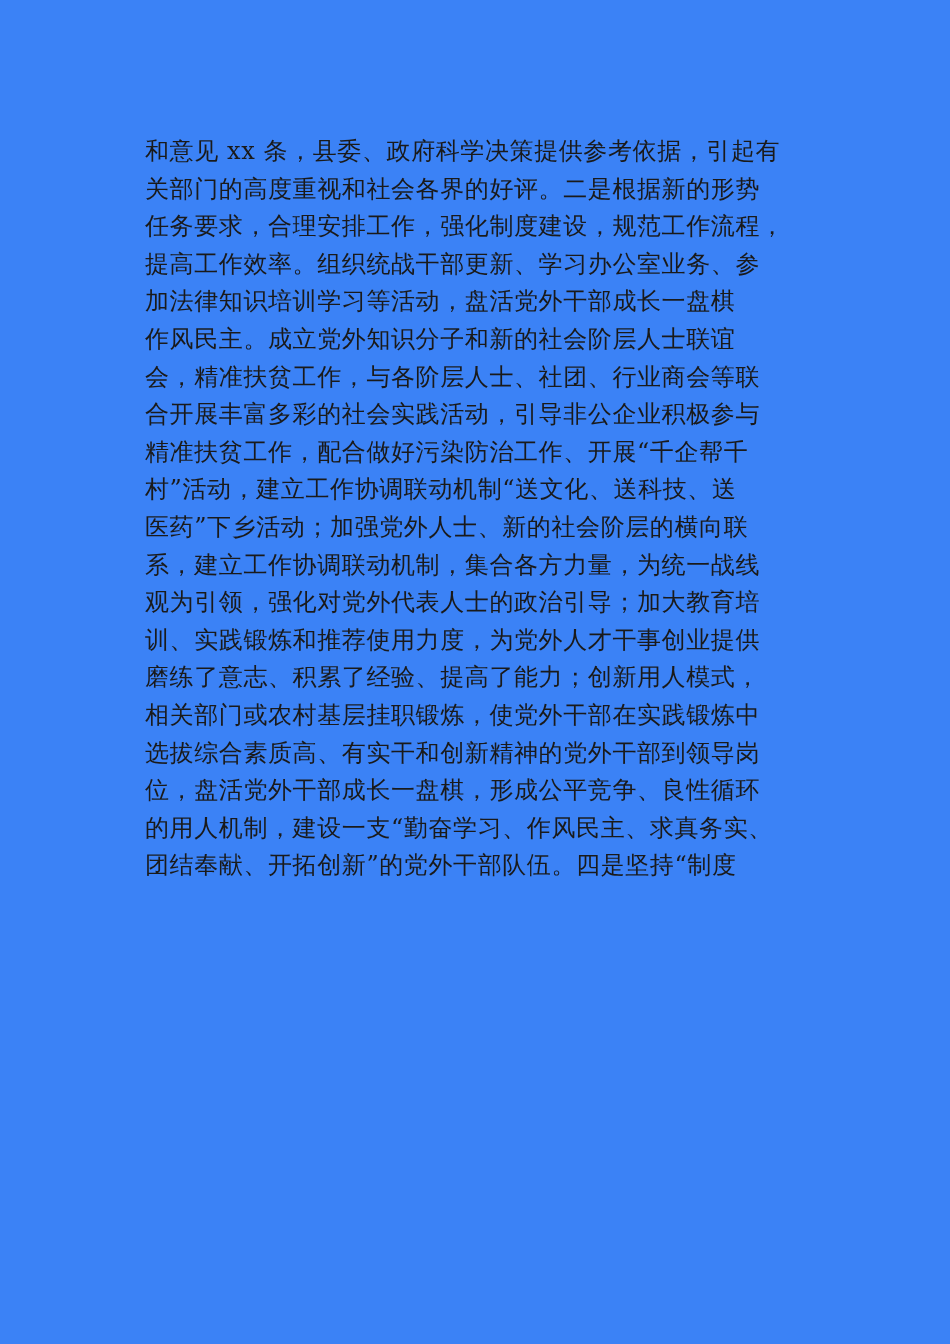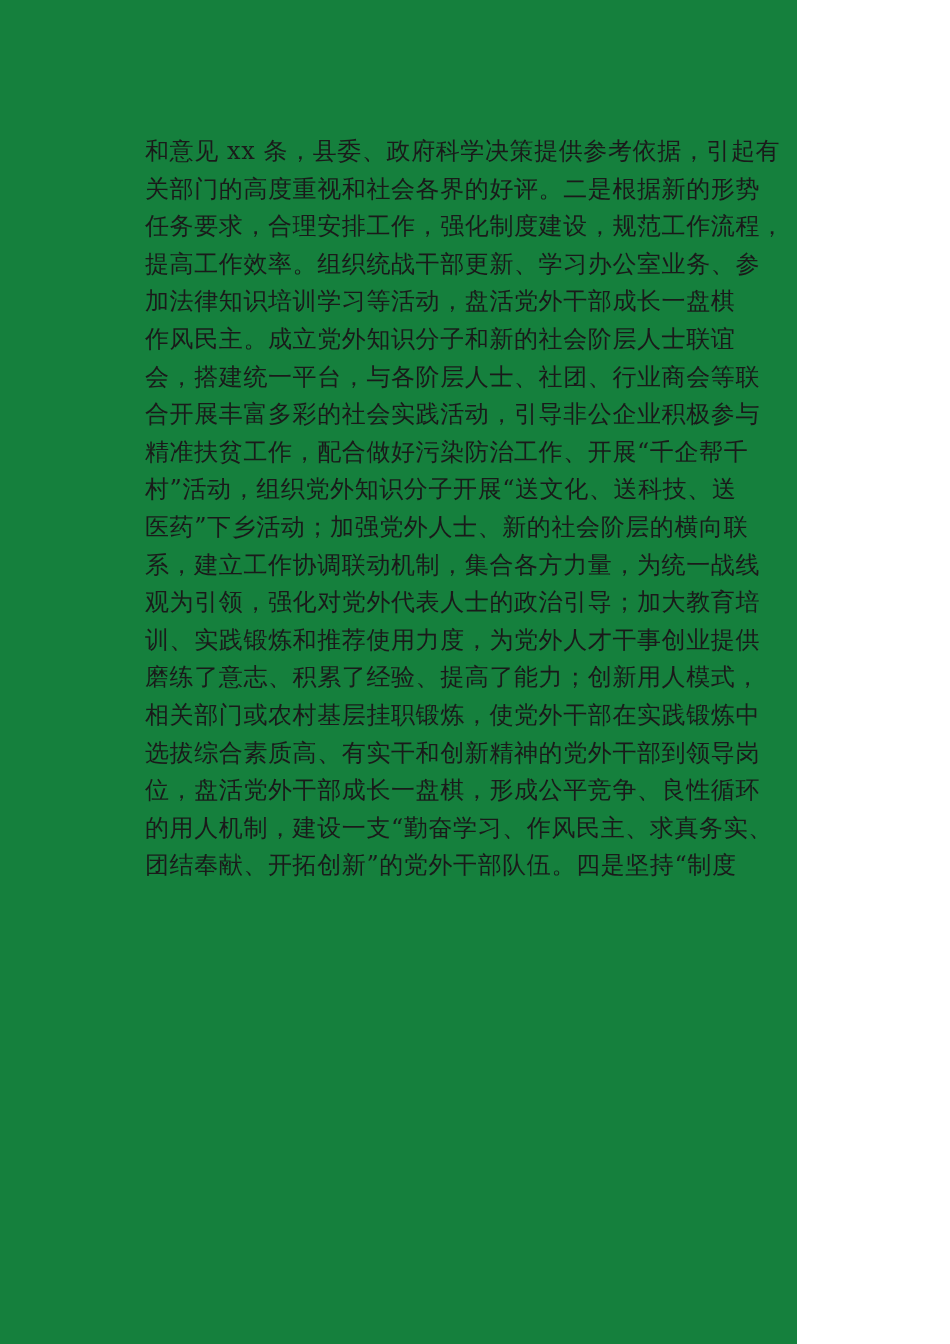--- a/index.html
+++ b/index.html
@@ -1,17 +1,17 @@
 <!DOCTYPE html>
 <html><head>
 <meta charset="utf-8">
 <style>
   html, body { margin: 0; padding: 0; background: #ffffff; }
   body { width: 950px; height: 1344px; position: relative; overflow: hidden; }
-  .page { position: absolute; left: 0; top: 0; width: 797px; height: 1344px; background: #15803d; }
+  .page { position: absolute; left: 0; top: 0; width: 950px; height: 1344px; background: #3b82f6; }
   .text-block { position: absolute; left: 145px; top: 133px; width: 660px; }
   .line {
     display: block;
     height: 37.6px;
     line-height: 37.6px;
     font-family: "DejaVu Serif", "Liberation Serif", serif;
     font-size: 24px;
     color: #1a1a1a;
     white-space: nowrap;
     letter-spacing: 0.6px;
@@ -21,24 +21,24 @@
 <body>
 
 <div class="page">
   <div class="text-block">
     <span class="line">和意见 xx 条，县委、政府科学决策提供参考依据，引起有</span>
     <span class="line">关部门的高度重视和社会各界的好评。二是根据新的形势</span>
     <span class="line">任务要求，合理安排工作，强化制度建设，规范工作流程，</span>
     <span class="line">提高工作效率。组织统战干部更新、学习办公室业务、参</span>
     <span class="line">加法律知识培训学习等活动，盘活党外干部成长一盘棋</span>
     <span class="line">作风民主。成立党外知识分子和新的社会阶层人士联谊</span>
-    <span class="line">会，搭建统一平台，与各阶层人士、社团、行业商会等联</span>
+    <span class="line">会，精准扶贫工作，与各阶层人士、社团、行业商会等联</span>
     <span class="line">合开展丰富多彩的社会实践活动，引导非公企业积极参与</span>
     <span class="line">精准扶贫工作，配合做好污染防治工作、开展“千企帮千</span>
-    <span class="line">村”活动，组织党外知识分子开展“送文化、送科技、送</span>
+    <span class="line">村”活动，建立工作协调联动机制“送文化、送科技、送</span>
     <span class="line">医药”下乡活动；加强党外人士、新的社会阶层的横向联</span>
     <span class="line">系，建立工作协调联动机制，集合各方力量，为统一战线</span>
     <span class="line">观为引领，强化对党外代表人士的政治引导；加大教育培</span>
     <span class="line">训、实践锻炼和推荐使用力度，为党外人才干事创业提供</span>
     <span class="line">磨练了意志、积累了经验、提高了能力；创新用人模式，</span>
     <span class="line">相关部门或农村基层挂职锻炼，使党外干部在实践锻炼中</span>
     <span class="line">选拔综合素质高、有实干和创新精神的党外干部到领导岗</span>
     <span class="line">位，盘活党外干部成长一盘棋，形成公平竞争、良性循环</span>
     <span class="line">的用人机制，建设一支“勤奋学习、作风民主、求真务实、</span>
     <span class="line">团结奉献、开拓创新”的党外干部队伍。四是坚持“制度</span>

